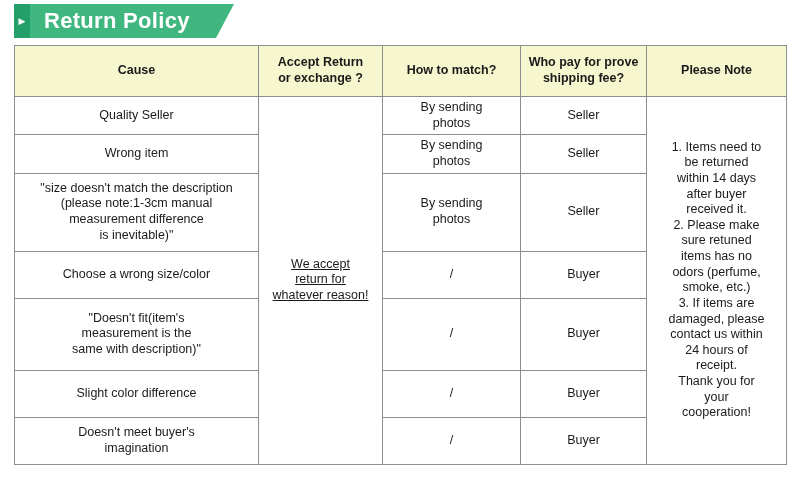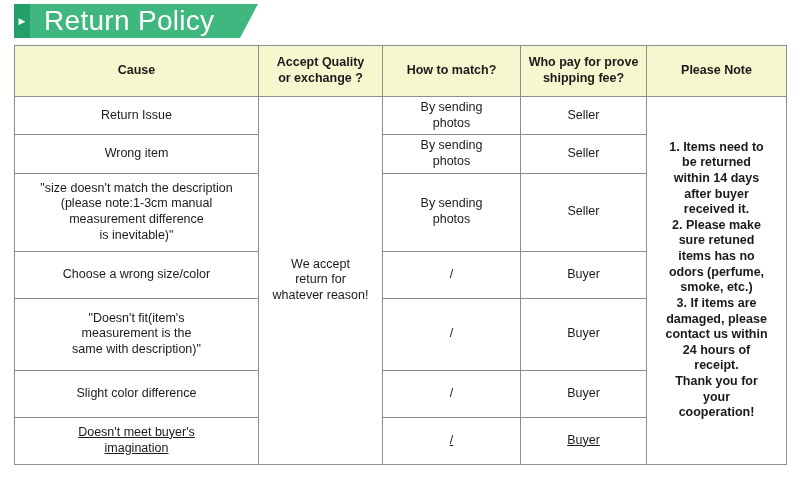--- a/index.html
+++ b/index.html
@@ -44,22 +44,22 @@
     line-height: 1;
   }
   .header-band {
     background: #3fb77f;
     padding: 0 26px 0 14px;
     display: flex;
     align-items: center;
   }
   .header-title {
     color: #ffffff;
-    font-size: 28px;
-    font-weight: normal;
+    font-size: 22px;
+    font-weight: bold;
     letter-spacing: 0.3px;
     white-space: nowrap;
   }
   .header-tail {
     width: 0;
     height: 0;
     border-top: 34px solid #3fb77f;
     border-right: 18px solid transparent;
   }
 
@@ -105,39 +105,40 @@
     background: #ffffff;
     font-size: 14px;
     line-height: 1.9;
   }
   td.prove, td.pay {
     background: #ffffff;
     font-size: 13.5px;
   }
   td.note {
     background: #ffffff;
-    font-weight: bold;
+    font-weight: normal;
     font-size: 13px;
     line-height: 1.5;
     padding: 4px 6px;
   }
   .row-h-1 { height: 33px; }
   .row-h-2 { height: 33px; }
   .row-h-3 { height: 78px; }
   .row-h-4 { height: 47px; }
   .row-h-5 { height: 72px; }
   .row-h-6 { height: 47px; }
-  .row-h-7 { height: 47px; text-decoration: underline; }
+  .row-h-7 { height: 47px; }
 
   .cause-multiline {
     display: block;
     white-space: pre-line;
   }
   .accept-inner {
     white-space: pre-line;
+    text-decoration: underline;
   }
   .note-inner {
     white-space: pre-line;
   }
 </style>
 </head>
 <body>
 
 <div class="page">
 
@@ -159,40 +160,40 @@
         <col class="c-prove">
         <col class="c-pay">
         <col class="c-note">
       </colgroup>
       <thead>
         <tr>
           <th>
               <span class="cause-multiline">Cause</span>
             </th>
           <th>
-              <span class="cause-multiline">Accept Quality
+              <span class="cause-multiline">Accept Return
 or exchange ?</span>
             </th>
           <th>
               <span class="cause-multiline">How to match?</span>
             </th>
           <th>
               <span class="cause-multiline">Who pay for prove
 shipping fee?</span>
             </th>
           <th>
               <span class="cause-multiline">Please Note</span>
             </th>
         </tr>
       </thead>
       <tbody>
 
         <tr class="row-h-1">
           <td class="cause">
-              <span class="cause-multiline">Return Issue</span>
+              <span class="cause-multiline">Quality Seller</span>
             </td>
           <td class="accept" rowspan="7"><span class="accept-inner">We accept
 return for
 whatever reason!</span></td>
           <td class="prove">
               <span class="cause-multiline">By sending
 photos</span>
             </td>
           <td class="pay">
               <span class="cause-multiline">Seller</span>

